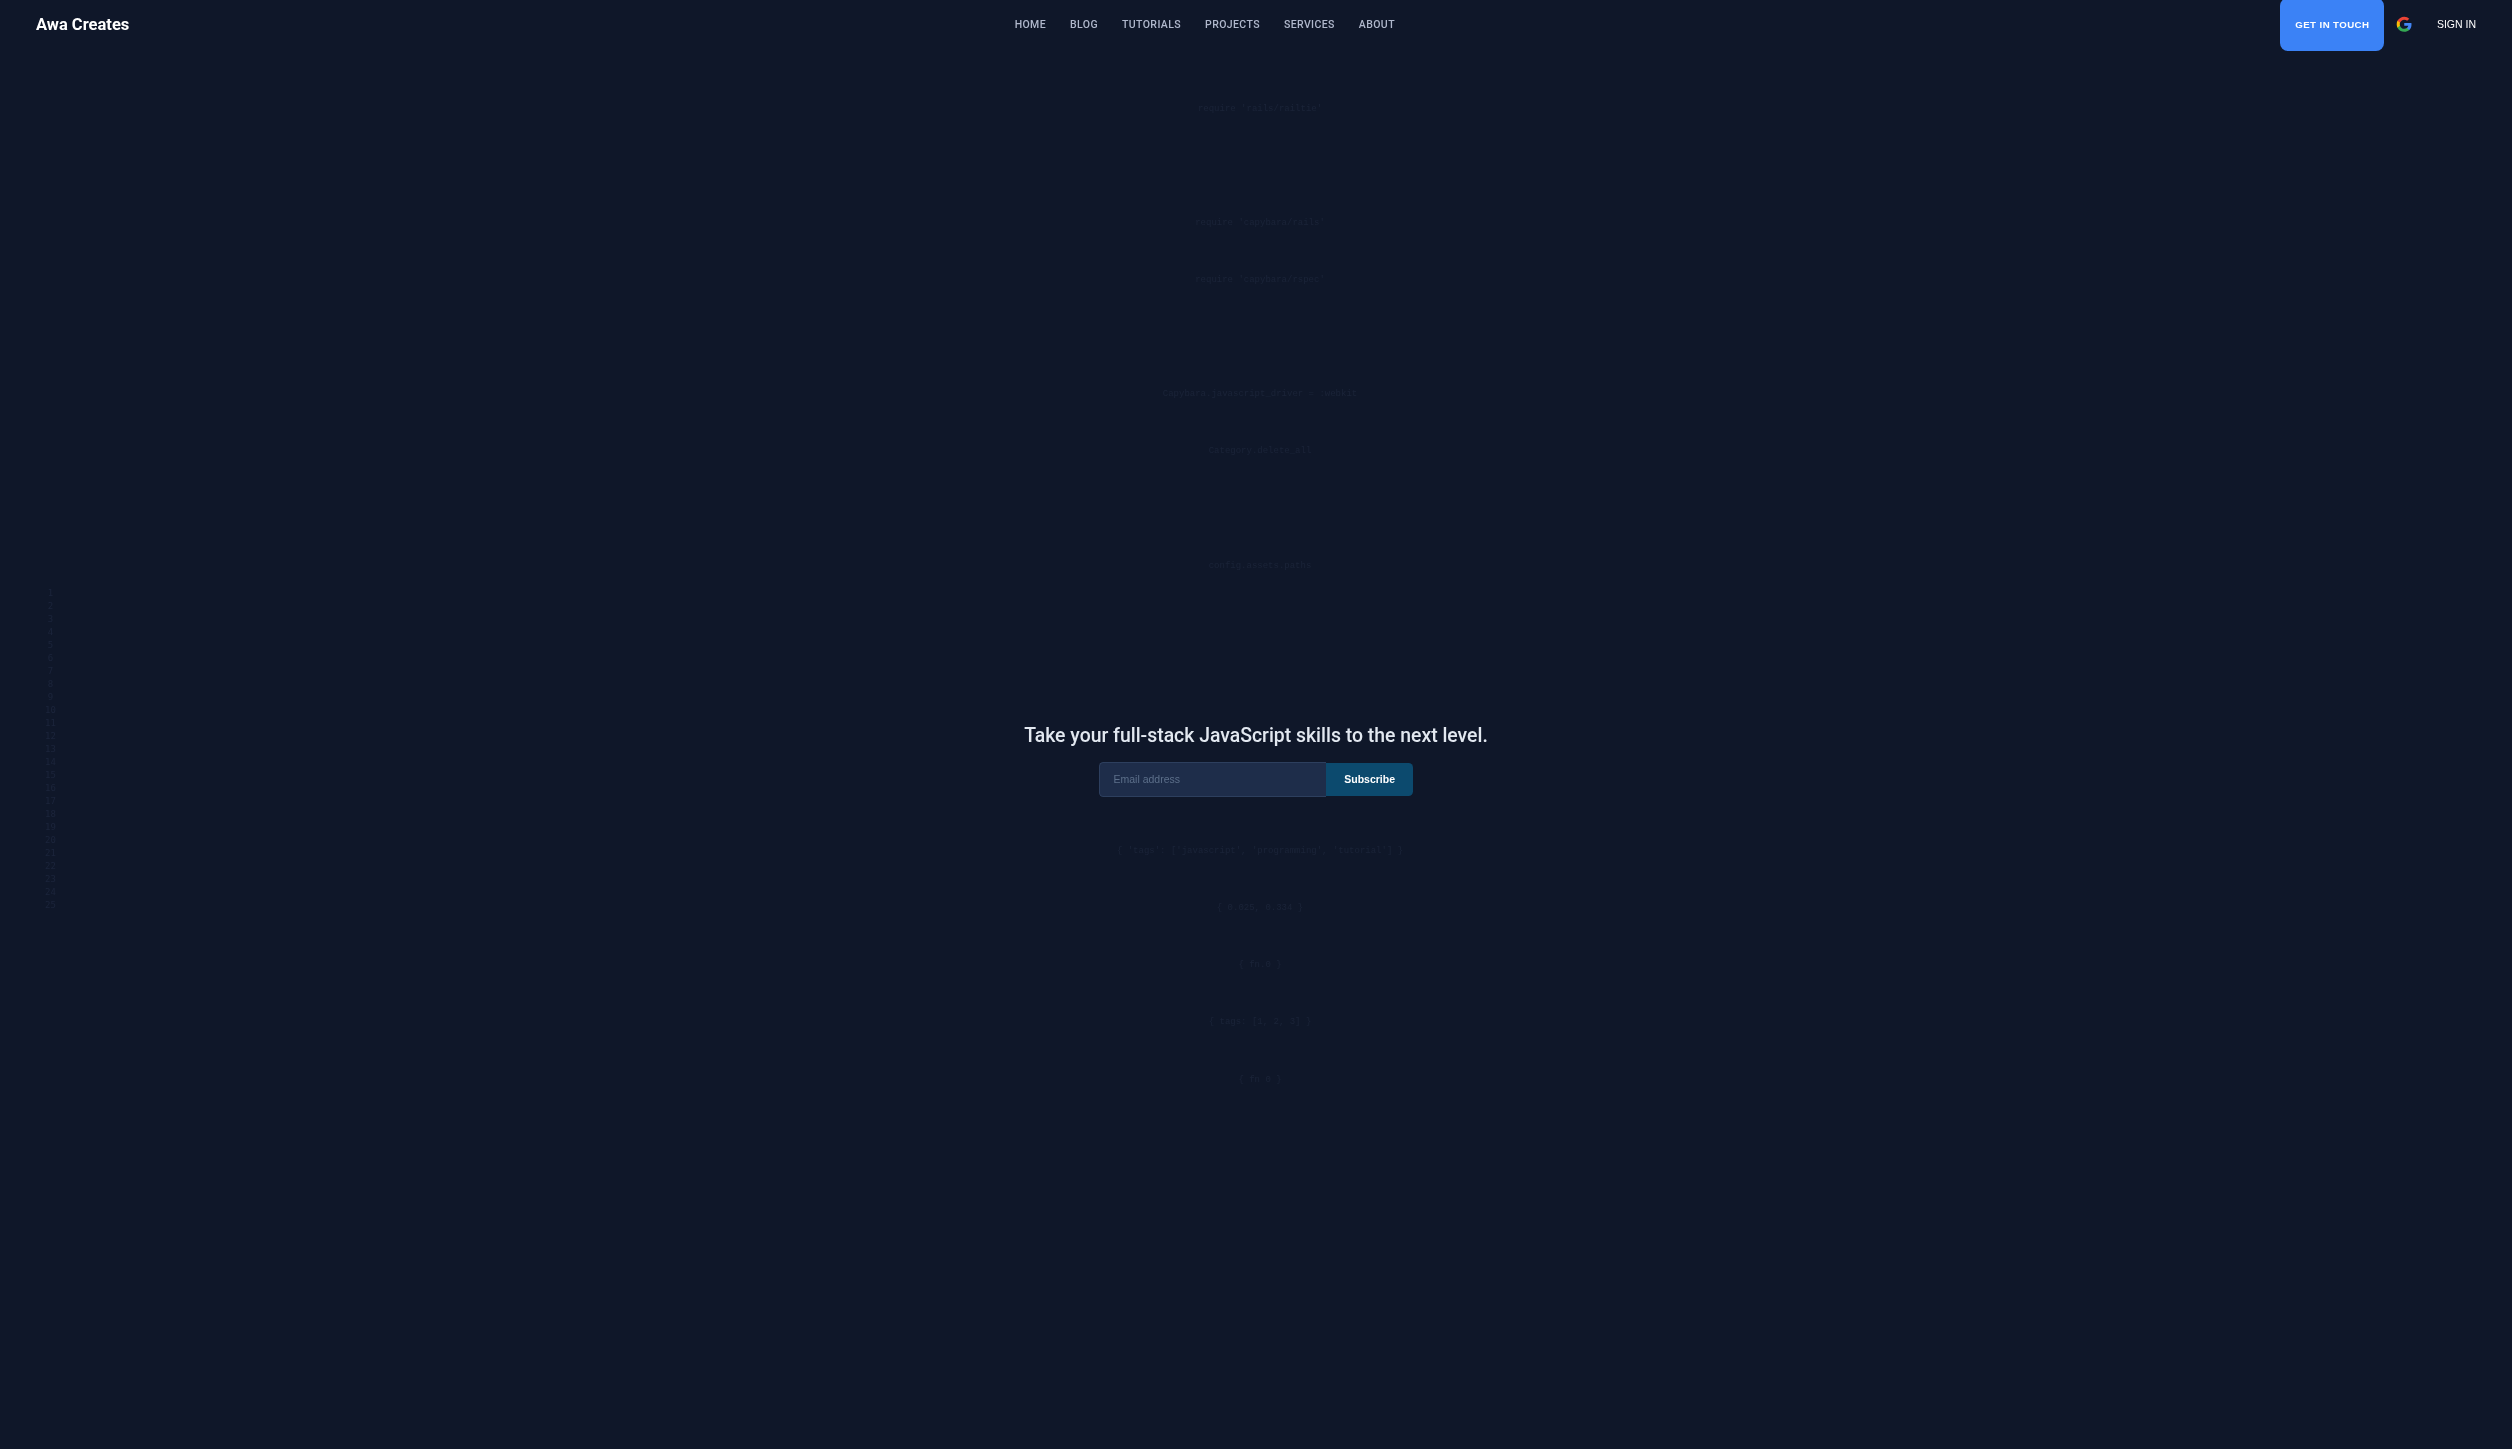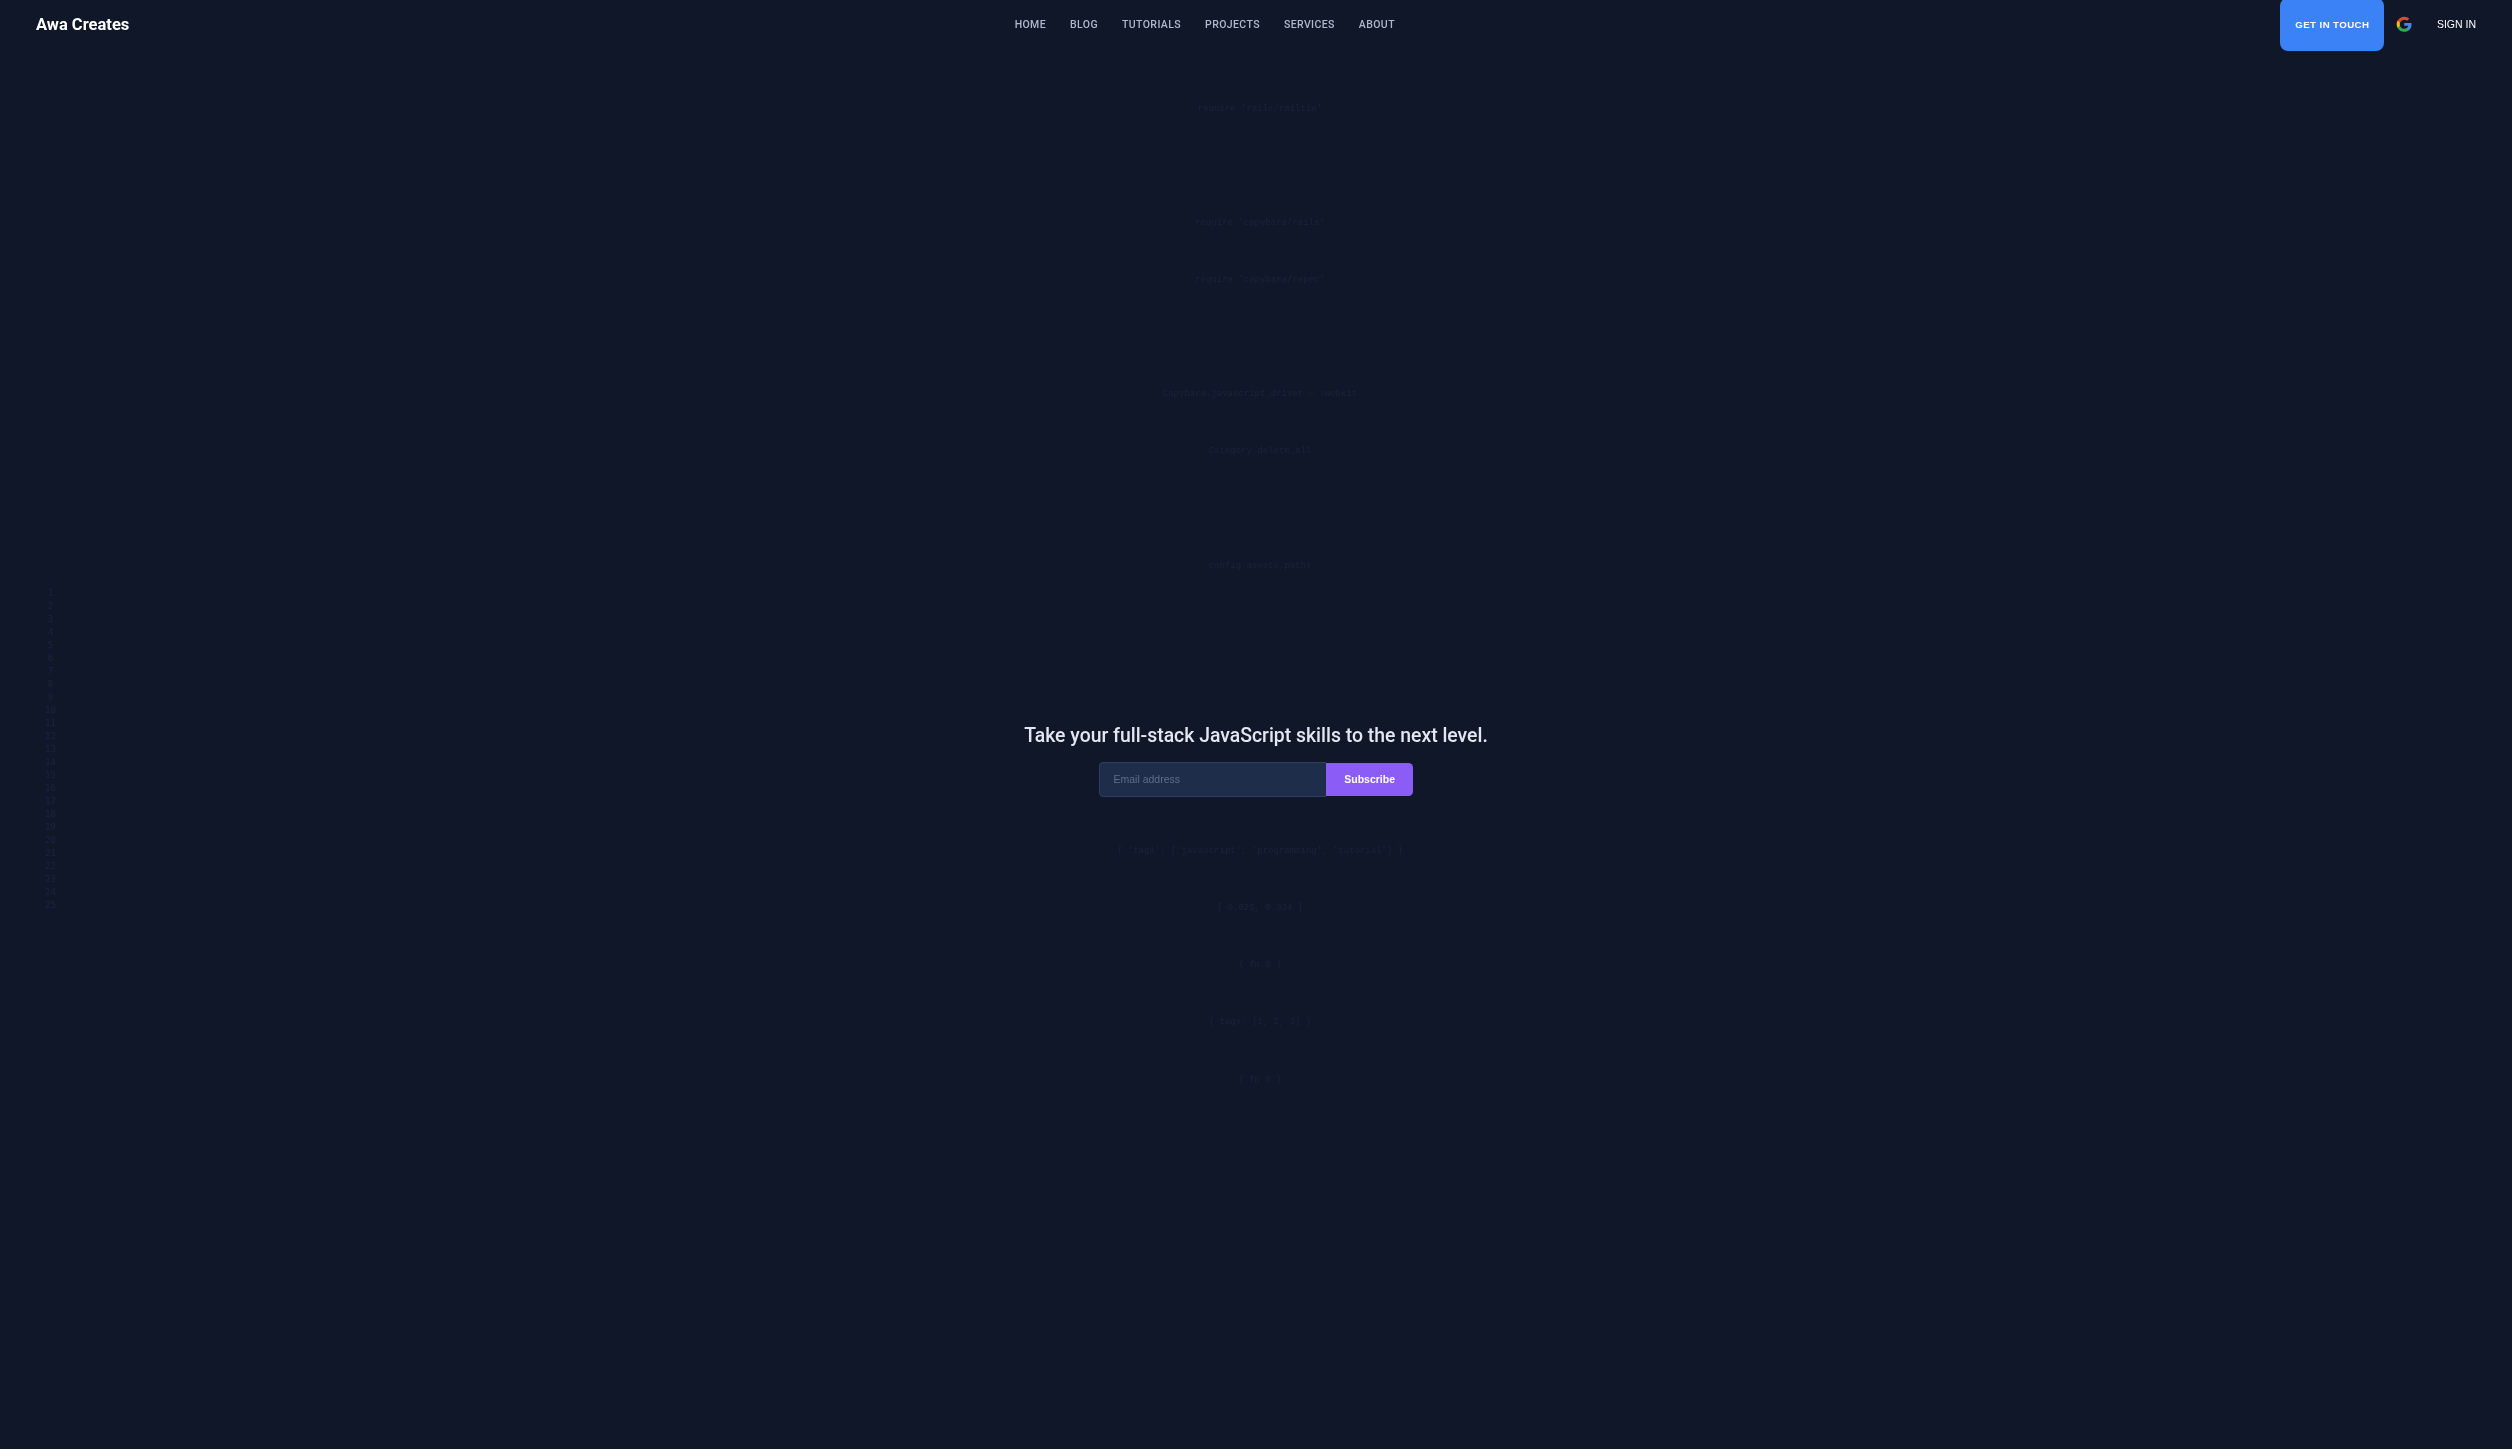--- a/index.html
+++ b/index.html
@@ -175,21 +175,21 @@
       color: #8899bb;
       font-size: 10.5px;
       outline: none;
     }
 
     .email-input::placeholder {
       color: #5c6f8a;
     }
 
     .btn-subscribe {
-      background-color: #8b5cf6;
+      background-color: #0c4a6e;
       color: #ffffff;
       border: none;
       border-radius: 0 4.5px 4.5px 0;
       padding: 10.5px 18px;
       font-size: 10.5px;
       font-weight: 600;
       cursor: pointer;
       white-space: nowrap;
     }
 

